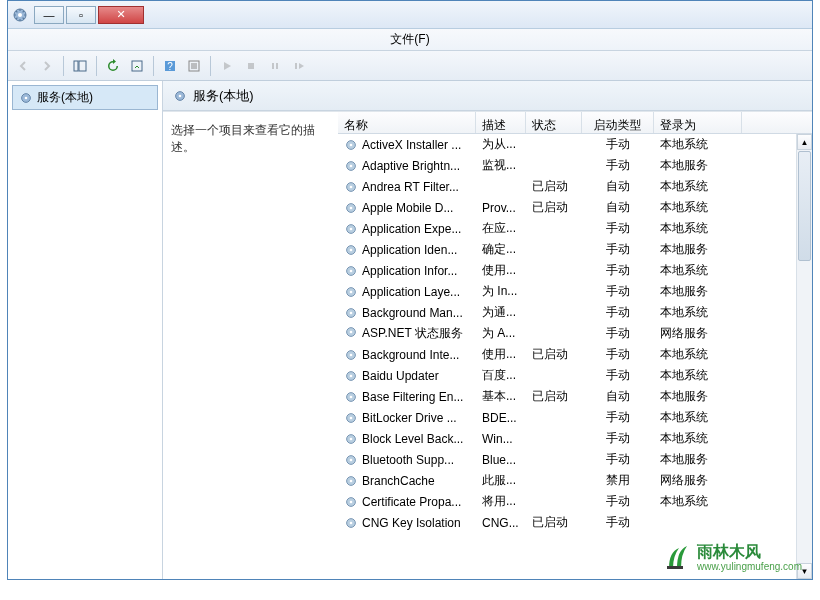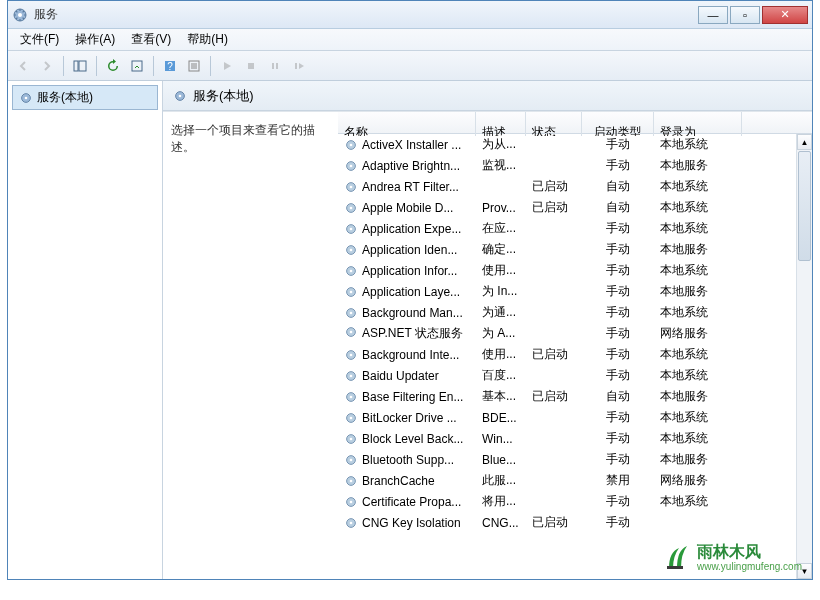--- a/index.html
+++ b/index.html
@@ -7,41 +7,41 @@
 
 .window { width: 806px; height: 580px; margin: 0 auto; border: 1px solid #4f84b8; background: #fff; display: flex; flex-direction: column; }
 
 .titlebar { height: 28px; background: linear-gradient(to bottom, #f0f5fb, #dde8f5); display: flex; align-items: center; padding: 0 4px; border-bottom: 1px solid #b8cde0; }
 .titlebar-icon { width: 16px; height: 16px; margin-right: 6px; }
 .titlebar-text { font-size: 12px; color: #333; flex: 1; }
 .win-buttons { display: flex; gap: 2px; }
 .win-btn { width: 30px; height: 18px; border: 1px solid #8aa8c0; background: linear-gradient(#f5f9fd,#d8e6f2); font-size: 11px; display:flex; align-items:center; justify-content:center; cursor: pointer; }
 .win-btn.close { background: linear-gradient(#e68a8a,#d04545); color:#fff; width: 46px; border-color:#a03030; }
 
-.menubar { height: 22px; background: linear-gradient(#f7f9fc,#eef3f9); border-bottom: 1px solid #c8d4e0; display: flex; align-items: center; padding: 0 4px; font-size: 12px; }
+.menubar { height: 22px; background: linear-gradient(#f7f9fc,#eef3f9); border-bottom: 1px solid #c8d4e0; display: flex; align-items: center; padding: 0 4px; font-size: 12px; flex-direction: column; }
 .menu-item { padding: 2px 8px; cursor: pointer; }
 
 .toolbar { height: 30px; background: linear-gradient(#f4f7fb,#e6edf5); border-bottom: 1px solid #c0cedc; display: flex; align-items: center; padding: 0 4px; gap: 2px; }
 .tool-btn { width: 22px; height: 22px; display:flex; align-items:center; justify-content:center; cursor:pointer; border:1px solid transparent; }
 .tool-sep { width:1px; height:20px; background:#b8c8d8; margin:0 3px; }
 .tool-btn.disabled { opacity:0.4; cursor:default; }
 .tool-btn svg { width:14px; height:14px; }
 
 .body { flex:1; display:flex; background:#fff; overflow:hidden; }
 .left-pane { width: 155px; border-right:1px solid #c8d4e0; padding:4px; }
 .tree-node { display:flex; align-items:center; gap:4px; padding:3px 6px; font-size:12px; background:#d6e8f7; border:1px solid #9ab6d2; cursor:pointer; }
 .gear-icon { width:14px; height:14px; }
 
 .right-pane { flex:1; display:flex; flex-direction:column; overflow:hidden; }
 .pane-header { height:30px; background:linear-gradient(#f0f5fa,#e4ecf4); border-bottom:1px solid #c8d4e0; display:flex; align-items:center; padding:0 10px; font-size:13px; gap:6px; }
 .pane-body { flex:1; display:flex; overflow:hidden; border-top:1px solid #e0e6ec; }
 .desc-col { width:175px; padding:10px 8px; font-size:12px; color:#333; }
 .list-col { flex:1; display:flex; flex-direction:column; overflow:hidden; position:relative; }
 .list-header { height:22px; background:linear-gradient(#fdfdfe,#f0f3f7); border-bottom:1px solid #d0dae4; display:flex; font-size:12px; }
-.list-header .col { padding:12px 6px; border-right:1px solid #d8e0e8; cursor:pointer; white-space:nowrap; overflow:hidden; }
+.list-header .col { padding:5px 6px; border-right:1px solid #d8e0e8; cursor:pointer; white-space:nowrap; overflow:hidden; }
 .list-body { flex:1; overflow-y:auto; overflow-x:hidden; }
 .row { display:flex; font-size:12px; height:21px; align-items:center; cursor:pointer; }
 .row .cell { padding:0 6px; white-space:nowrap; overflow:hidden; text-overflow:ellipsis; }
 .row .cell.name { display:flex; align-items:flex-start; gap:4px; }
 .svc-icon { width:14px; height:14px; flex-shrink:0; }
 
 .c-name { width:138px; }
 .c-desc { width:50px; }
 .c-status { width:56px; }
 .c-start { width:72px;text-align:center; }
@@ -65,21 +65,20 @@
 <body>
 
 <div class="window">
 
   <div class="titlebar">
     <svg class="titlebar-icon" viewBox="0 0 16 16">
         <circle cx="8" cy="8" r="6" fill="#9bb8d8" stroke="#5a7ca0"></circle>
         <circle cx="8" cy="8" r="2" fill="#fff"></circle>
         <path d="M8 2v2M8 12v2M2 8h2M12 8h2M4 4l1.4 1.4M10.6 10.6L12 12M4 12l1.4-1.4M10.6 5.4L12 4" stroke="#5a7ca0" stroke-width="1.2"></path>
       </svg>
-    <span class="titlebar-text">服务</span>
     <div class="win-buttons">
       <div class="win-btn">—</div>
       <div class="win-btn">▫</div>
       <div class="win-btn close">✕</div>
     </div>
   </div>
 
   <div class="menubar">
     <div class="menu-item">文件(F)</div>
     <div class="menu-item">操作(A)</div>

